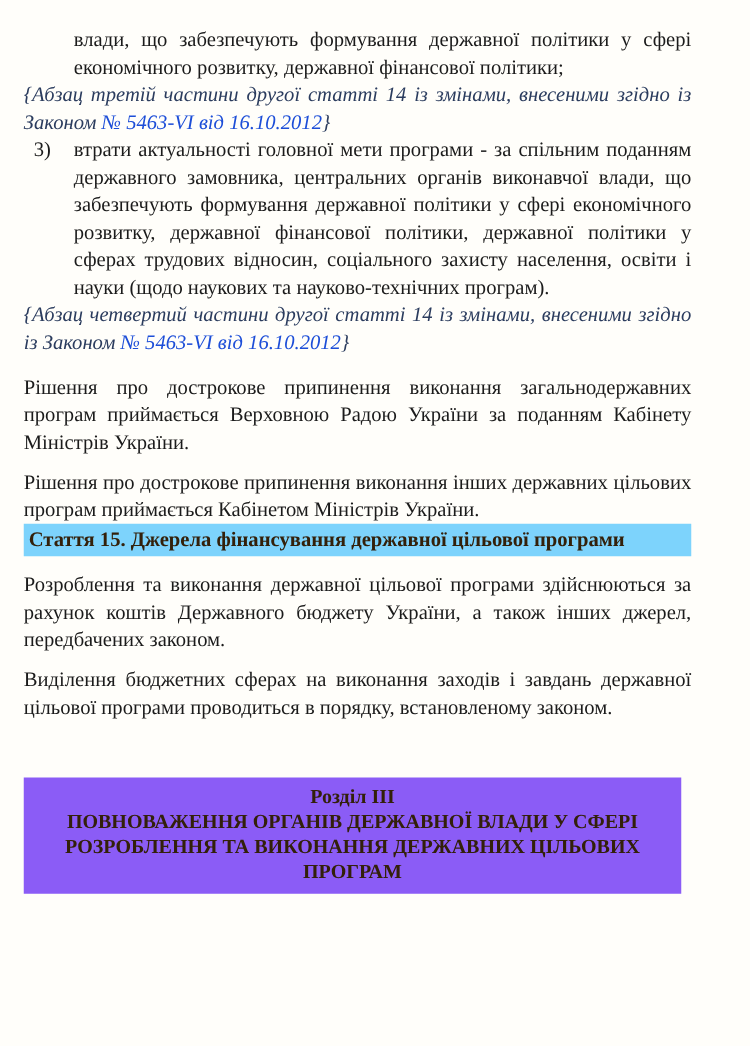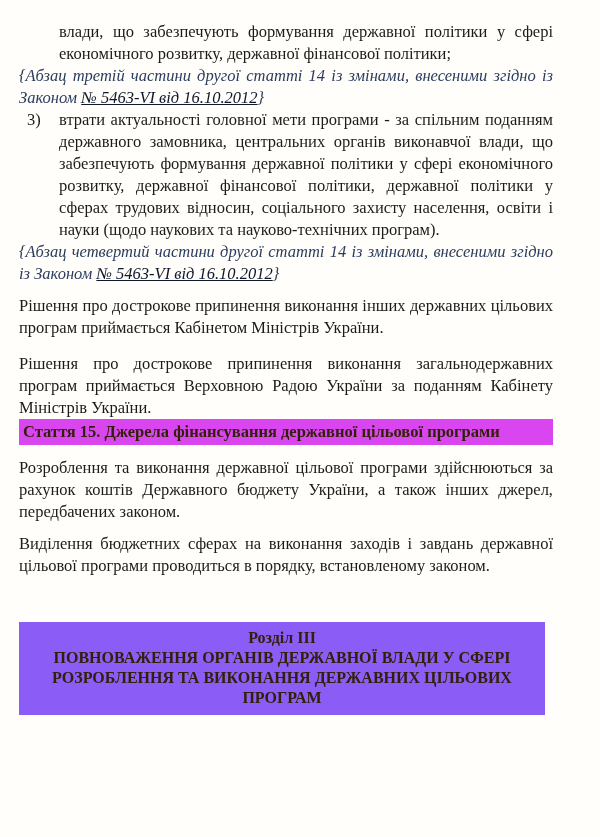--- a/index.html
+++ b/index.html
@@ -32,39 +32,38 @@
   .mt8  { margin-top: 8px; }
   .note {
     font-size: 16.5px;
     line-height: 22px;
     font-style: italic;
     color: #2b3c5e;
     text-align: justify;
     margin: 0;
   }
   .note a {
-    color: #0f172a;
-    text-decoration: underline;
+    color: #1d4ed8;
     cursor: pointer;
   }
   .list-item {
     position: relative;
     padding-left: 40px;
     font-size: 16.5px;
     line-height: 22px;
     text-align: justify;
     margin: 0;
   }
   .list-marker {
     position: absolute;
     left: 8px;
     top: 0;
   }
   .heading-green {
-    background: #d946ef;
+    background: #7dd3fc;
     color: #33200a;
     font-weight: bold;
     font-size: 16.5px;
     line-height: 22px;
     padding: 2px 4px;
     margin: 0;
   }
   .heading-green.justified { text-align: justify; }
   .section-box {
     background: #8b5cf6;
@@ -89,23 +88,23 @@
 
   <p class="note mt14"><span>{Абзац третій частини другої статті 14 із змінами, внесеними згідно із Законом </span><a>№ 5463-VI від 16.10.2012</a><span>}</span></p>
 
   <div class="list-item mt12">
     <span class="list-marker">3)</span>
     <span>втрати актуальності головної мети програми - за спільним поданням державного замовника, центральних органів виконавчої влади, що забезпечують формування державної політики у сфері економічного розвитку, державної фінансової політики, державної політики у сферах трудових відносин, соціального захисту населення, освіти і науки (щодо наукових та науково-технічних програм).</span>
   </div>
 
   <p class="note mt12"><span>{Абзац четвертий частини другої статті 14 із змінами, внесеними згідно із Законом </span><a>№ 5463-VI від 16.10.2012</a><span>}</span></p>
 
+  <p class="para mt14">Рішення про дострокове припинення виконання загальнодержавних програм приймається Верховною Радою України за поданням Кабінету Міністрів України.</p>
+
   <p class="para mt10">Рішення про дострокове припинення виконання інших державних цільових програм приймається Кабінетом Міністрів України.</p>
-
-  <p class="para mt14">Рішення про дострокове припинення виконання загальнодержавних програм приймається Верховною Радою України за поданням Кабінету Міністрів України.</p>
 
   <h3 class="heading-green mt8">Стаття 15. Джерела фінансування державної цільової програми</h3>
 
   <p class="para mt12">Розроблення та виконання державної цільової програми здійснюються за рахунок коштів Державного бюджету України, а також інших джерел, передбачених законом.</p>
 
   <p class="para mt10">Виділення бюджетних сферах на виконання заходів і завдань державної цільової програми проводиться в порядку, встановленому законом.</p>
 
   <div class="section-box">
     <span class="box-line">Розділ III</span>
     <span class="box-line">ПОВНОВАЖЕННЯ ОРГАНІВ ДЕРЖАВНОЇ ВЛАДИ У СФЕРІ РОЗРОБЛЕННЯ ТА ВИКОНАННЯ ДЕРЖАВНИХ ЦІЛЬОВИХ ПРОГРАМ</span>

